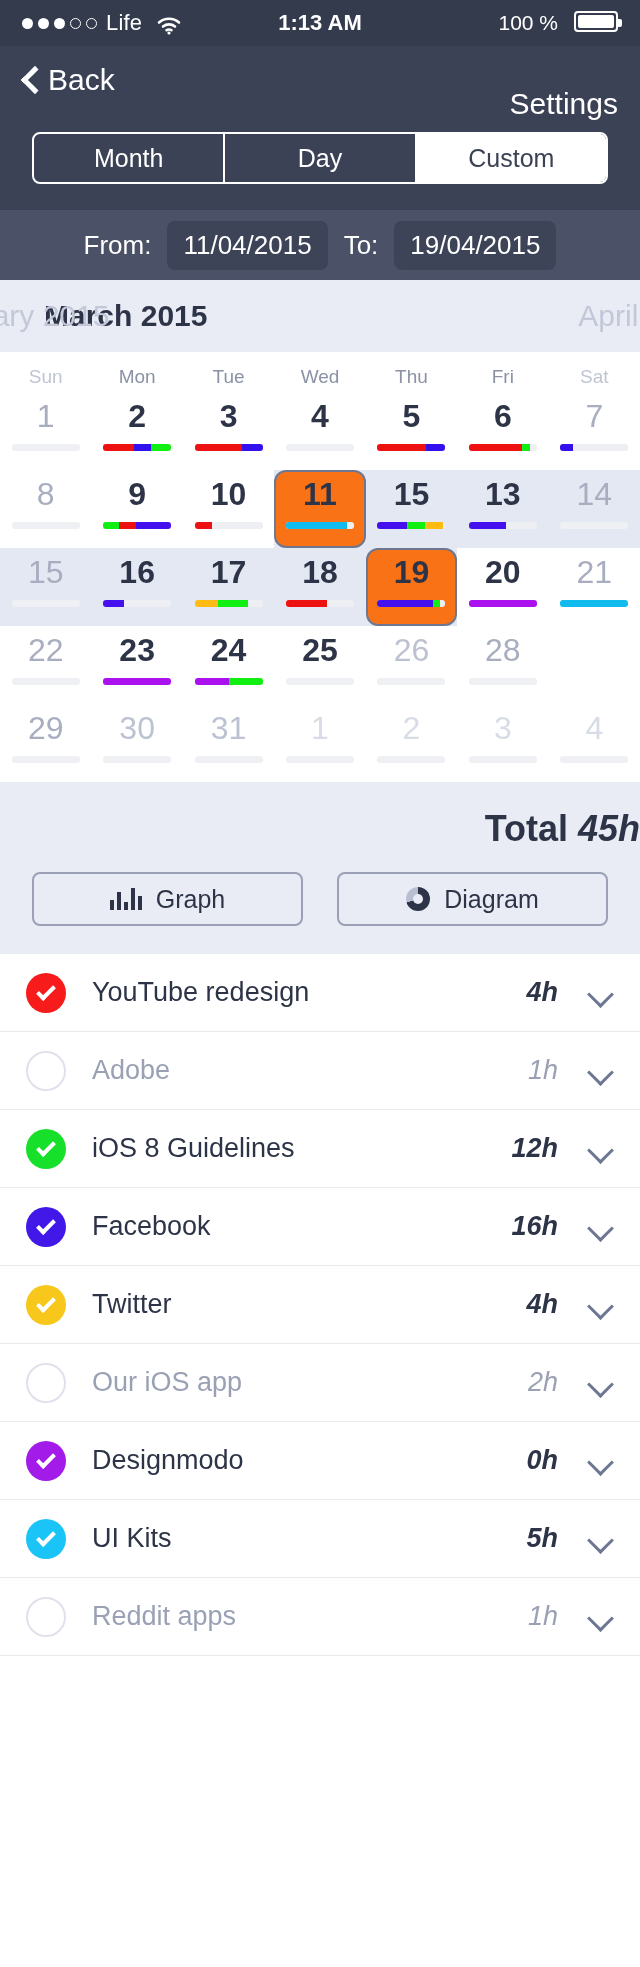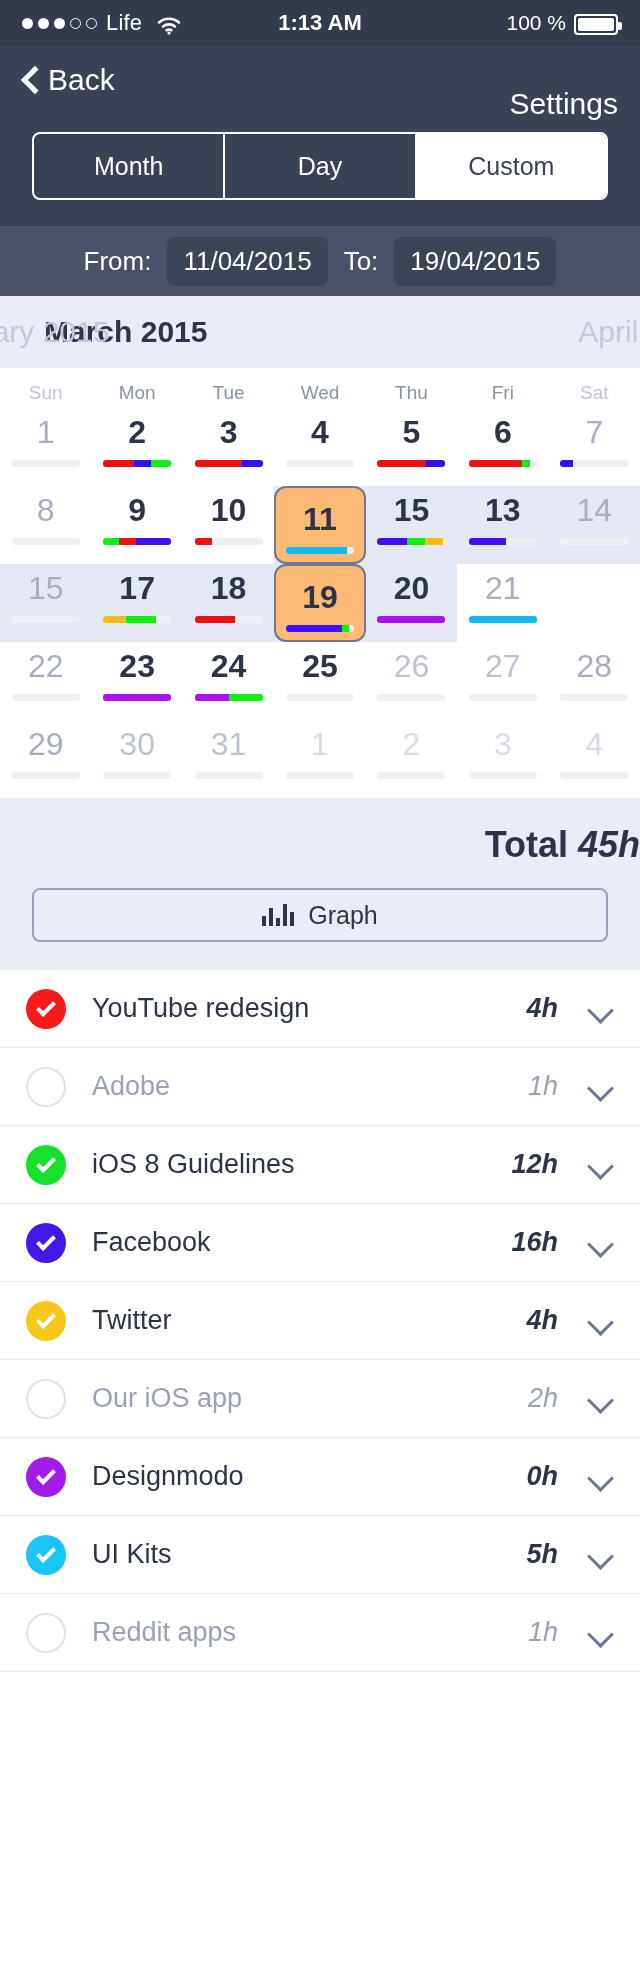--- a/index.html
+++ b/index.html
@@ -23,21 +23,21 @@
   .dots { display: flex; align-items: center; gap: 5px; }
   .dot { width: 11px; height: 11px; border-radius: 50%; background: #fff; }
   .dot.hollow { background: transparent; border: 1.5px solid #fff; }
   .carrier { font-size: 22px; font-weight: normal; letter-spacing: .2px; }
   .wifi { width: 24px; height: 18px; position: relative; margin-left: 6px; }
   .sb-time {
     position: absolute; left: 0; right: 0; text-align: center;
     font-size: 22px; font-weight: bold;
   }
   .sb-right {
-    margin-left: auto; display: flex; align-items: flex-end; gap: 8px;
+    margin-left: auto; display: flex; align-items: flex-start; gap: 16px;
     font-size: 21px; font-weight: normal;
   }
   .battery {
     width: 44px; height: 21px; border: 2px solid #fff; border-radius: 4px;
     position: relative;
   }
   .battery::after {
     content: ""; position: absolute; right: -6px; top: 6px;
     width: 4px; height: 8px; background: #fff; border-radius: 0 2px 2px 0;
   }
@@ -58,21 +58,21 @@
     width: 15px; height: 15px;
     border-left: 5px solid #fff; border-bottom: 5px solid #fff;
     transform: rotate(45deg);
   }
   .nav-title { font-size: 30px; margin-top: 48px; }
 
   
   .segwrap { background: #3b4256; padding: 18px 32px 26px; }
   .segmented {
     display: flex; border: 2px solid #ffffff; border-radius: 8px;
-    overflow: hidden; height: 68px;
+    overflow: hidden; height: 52px;
   }
   .seg {
     flex: 1; display: flex; align-items: center; justify-content: center;
     color: #ffffff; font-size: 25px; background: transparent;
     border-right: 2px solid #ffffff;
   }
   .seg:last-child { border-right: none; }
   .seg.active { background: #ffffff; color: #3b4256; }
 
   
@@ -128,21 +128,21 @@
 
   .bars {
     display: flex; width: 68px; height: 7px; margin-top: 9px;
     border-radius: 3px; overflow: hidden; background: #eeeff3;
   }
   .bars.empty { background: #eff0f4; }
   .bars span { height: 100%; }
 
   .cell.sel {
     border: 2px solid #6e7792; border-radius: 12px;
-    background: #fdba74; padding-top: 3px; justify-content: center;
+    background: #f97316; padding-top: 3px;
   }
 
   
   .totalsec { background: #e9ecf5; padding: 26px 0 28px; }
   .total {
     text-align: right; font-size: 36px; color: #2e3447; font-weight: bold;
     margin-bottom: 22px;
   }
   .total em { font-style: italic; }
   .modes { display: flex; gap: 34px; padding: 0 32px; }
@@ -358,20 +358,26 @@
           <div class="bars empty"></div>
         </div>
       </div>
       <div class="week">
         <div class="rangebg" style="left: 0%; width: 71.4286%;"></div>
         <div class="cell">
           <div class="daynum weekend">15</div>
           <div class="bars empty"></div>
         </div>
         <div class="cell">
+          <div class="daynum">16</div>
+          <div class="bars">
+            <span style="width: 30%; background: rgb(68, 17, 238);"></span>
+          </div>
+        </div>
+        <div class="cell">
           <div class="daynum">17</div>
           <div class="bars">
             <span style="width: 34%; background: rgb(255, 187, 17);"></span>
             <span style="width: 44%; background: rgb(17, 238, 17);"></span>
           </div>
         </div>
         <div class="cell">
           <div class="daynum">18</div>
           <div class="bars">
             <span style="width: 60%; background: rgb(238, 17, 17);"></span>
@@ -414,24 +420,20 @@
             <span style="width: 50%; background: rgb(170, 17, 238);"></span>
             <span style="width: 50%; background: rgb(17, 238, 17);"></span>
           </div>
         </div>
         <div class="cell">
           <div class="daynum">25</div>
           <div class="bars empty"></div>
         </div>
         <div class="cell">
           <div class="daynum gray">26</div>
-          <div class="bars empty"></div>
-        </div>
-        <div class="cell">
-          <div class="daynum gray">27</div>
           <div class="bars empty"></div>
         </div>
         <div class="cell">
           <div class="daynum weekend">28</div>
           <div class="bars empty"></div>
         </div>
       </div>
       <div class="week">
         <div class="cell">
           <div class="daynum weekend">29</div>
@@ -473,20 +475,24 @@
       <div class="mode">
         <span class="ic-graph">
           <i style="height: 10px;"></i>
           <i style="height: 18px;"></i>
           <i style="height: 8px;"></i>
           <i style="height: 22px;"></i>
           <i style="height: 14px;"></i>
         </span>
         <span>Graph</span>
       </div>
+      <div class="mode">
+        <span class="ic-donut"></span>
+        <span>Diagram</span>
+      </div>
     </div>
 </div>
 
 <div class="tasks" id="tasks-holder">
     <div class="task">
       <div class="check" style="background: rgb(247, 27, 27);">
         <span class="tick"></span>
       </div>
       <div class="tname">YouTube redesign</div>
       <div class="thours">4h</div>

